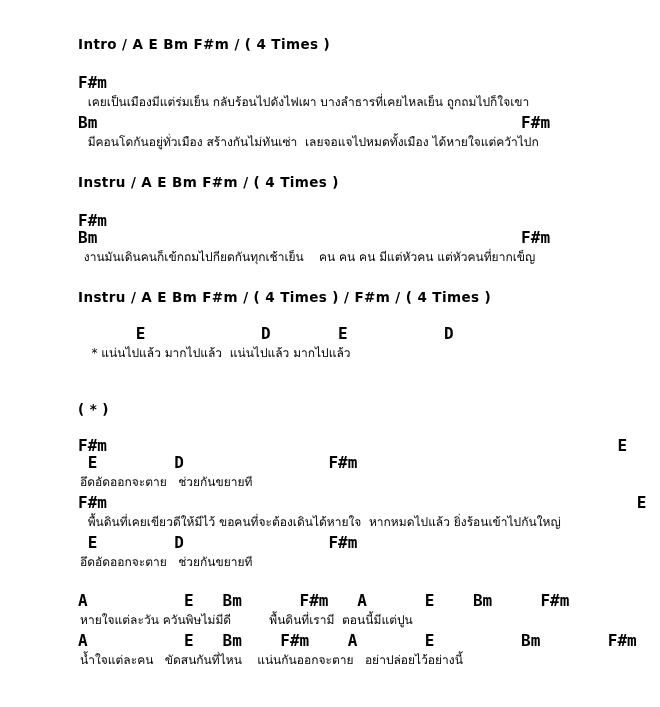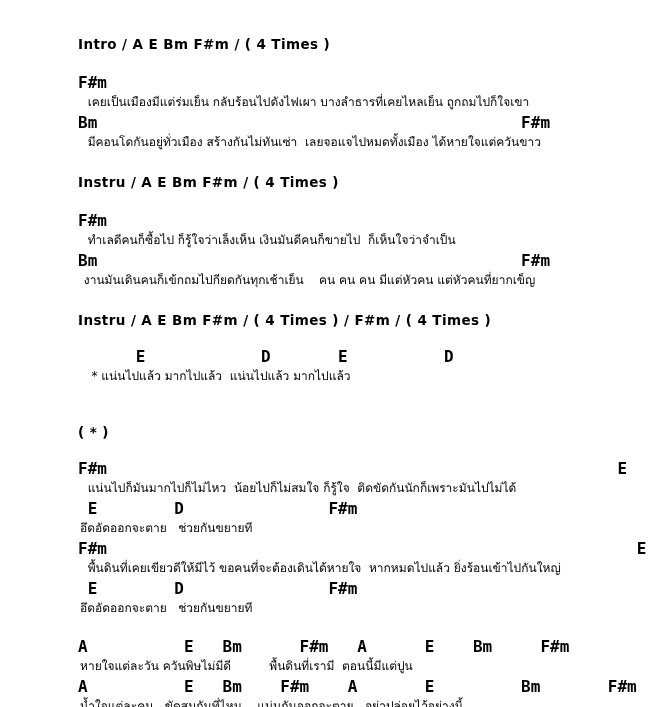--- a/index.html
+++ b/index.html
@@ -65,51 +65,49 @@
 <div id="sheet">
   <div class="doc" id="doc">
       <div class="block">
         <div class="section-line">Intro / A E Bm F#m / ( 4 Times )</div>
       </div>
       <div style="height: 20px;"></div>
       <div class="block">
         <div class="chord-row">F#m</div>
         <div class="lyric-row">  เคยเป็นเมืองมีแต่ร่มเย็น กลับร้อนไปดังไฟเผา บางลำธารที่เคยไหลเย็น ถูกถมไปก็ใจเขา</div>
         <div class="chord-row">Bm                                            F#m</div>
-        <div class="lyric-row">  มีคอนโดกันอยู่ทั่วเมือง สร้างกันไม่ทันเซ่า  เลยจอแจไปหมดทั้งเมือง ได้หายใจแต่ควันขาว</div>
+        <div class="lyric-row">  มีคอนโดกันอยู่ทั่วเมือง สร้างกันไม่ทันเซ่า  เลยจอแจไปหมดทั้งเมือง ได้หายใจแต่ควัาไปก</div>
       </div>
       <div style="height: 18px;"></div>
       <div class="block">
         <div class="section-line">Instru / A E Bm F#m / ( 4 Times )</div>
       </div>
       <div style="height: 20px;"></div>
       <div class="block">
         <div class="chord-row">F#m</div>
-        <div class="lyric-row">  ทำเลดีคนก็ซื้อไป ก็รู้ใจว่าเล็งเห็น เงินมันดีคนก็ขายไป  ก็เห็นใจว่าจำเป็น</div>
         <div class="chord-row">Bm                                            F#m</div>
         <div class="lyric-row"> งานมันเดินคนก็เข้กถมไปกียดกันทุกเช้าเย็น    คน คน คน มีแต่หัวคน แต่หัวคนที่ยากเข็ญ</div>
       </div>
       <div style="height: 18px;"></div>
       <div class="block">
         <div class="section-line">Instru / A E Bm F#m / ( 4 Times ) / F#m / ( 4 Times )</div>
       </div>
       <div style="height: 18px;"></div>
       <div class="block">
         <div class="chord-row">      E            D       E          D</div>
         <div class="lyric-row">   * แน่นไปแล้ว มากไปแล้ว  แน่นไปแล้ว มากไปแล้ว</div>
       </div>
       <div style="height: 18px;"></div>
       <div style="height: 16px;"></div>
       <div class="block">
         <div class="section-line">( * )</div>
       </div>
       <div style="height: 18px;"></div>
       <div class="block">
         <div class="chord-row">F#m                                                     E          D</div>
-        <div class="lyric-row">  แน่นไปก็มันมากไปก็ไม่ไหว  น้อยไปก็ไม่สมใจ ก็รู้ใจ  ติดขัดกันนักก็เพราะมันไปไม่ได้</div>
         <div class="chord-row"> E        D               F#m</div>
         <div class="lyric-row">อึดอัดออกจะตาย   ช่วยกันขยายที</div>
         <div class="chord-row">F#m                                                       E           D</div>
         <div class="lyric-row">  พื้นดินที่เคยเขียวดีให้มีไว้ ขอคนที่จะต้องเดินได้หายใจ  หากหมดไปแล้ว ยิ่งร้อนเข้าไปกันใหญ่</div>
         <div class="chord-row"> E        D               F#m</div>
         <div class="lyric-row">อึดอัดออกจะตาย   ช่วยกันขยายที</div>
       </div>
       <div style="height: 18px;"></div>
       <div class="block">
         <div class="chord-row">A          E   Bm      F#m   A      E    Bm     F#m</div>

